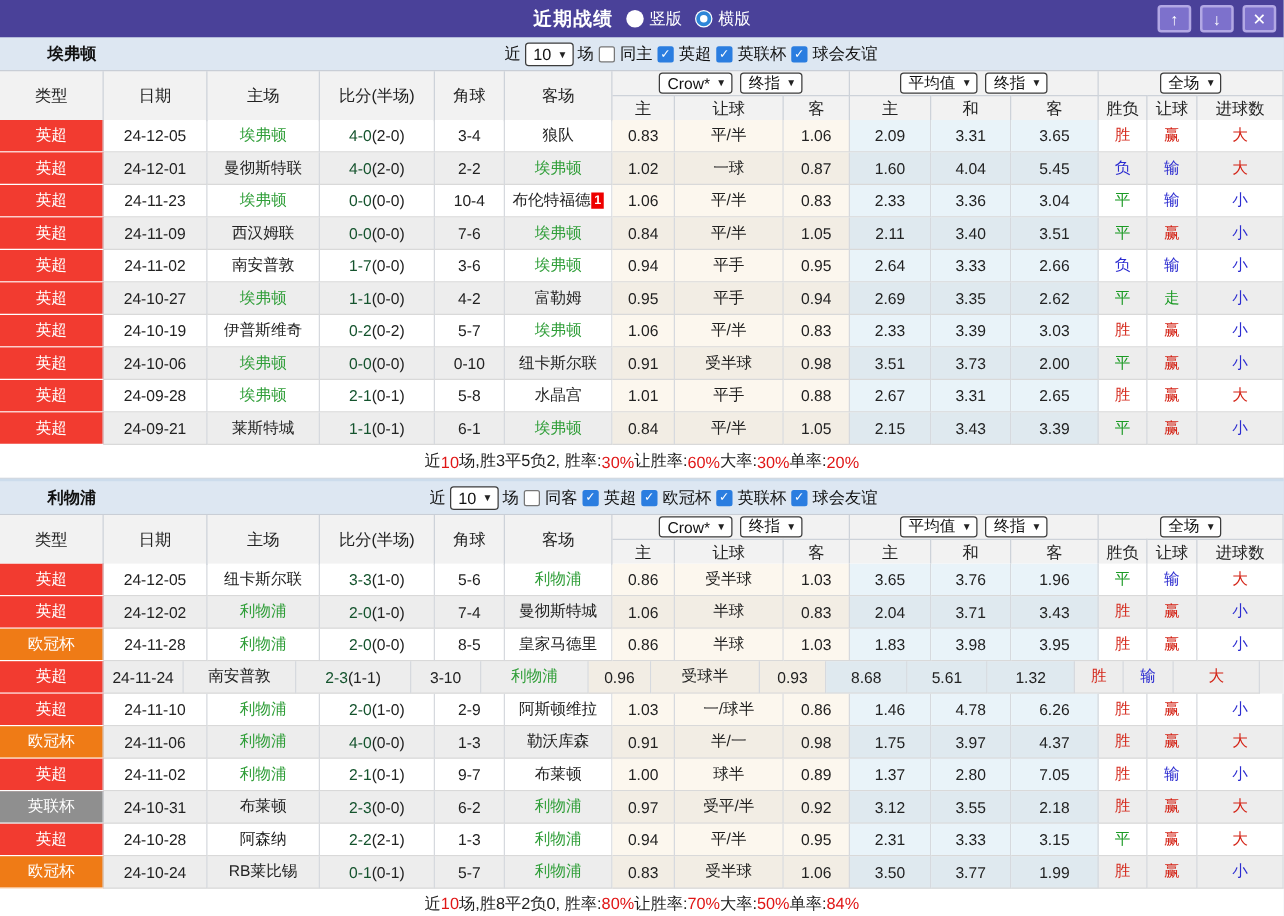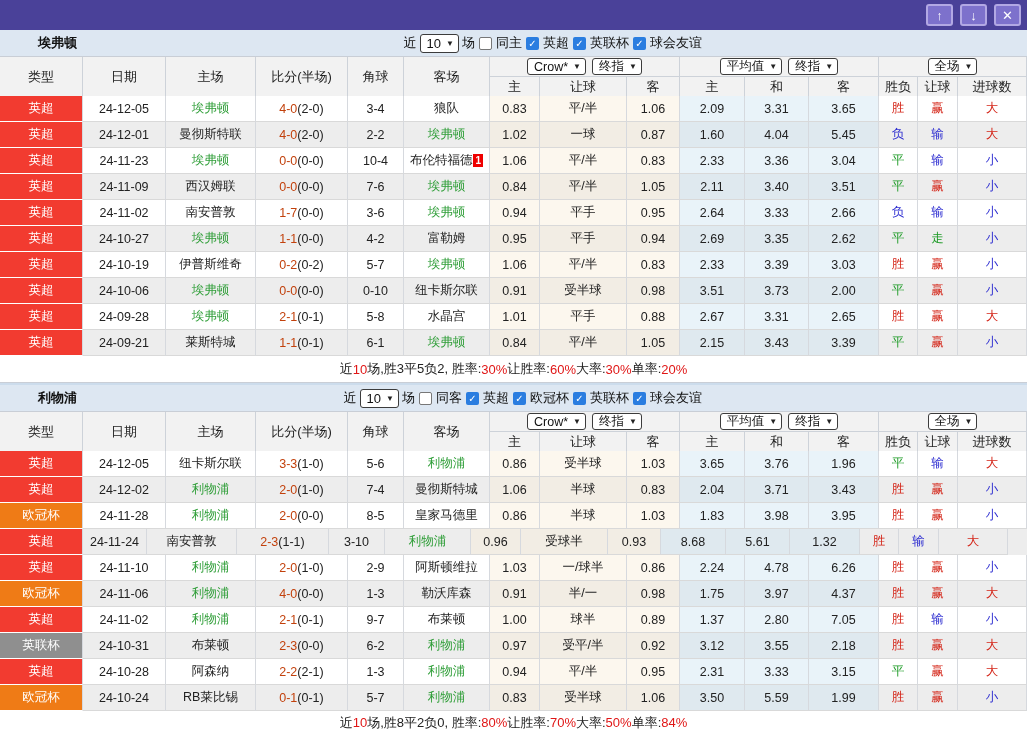--- a/index.html
+++ b/index.html
@@ -38,33 +38,44 @@
 
   .row { display:flex; height:26px; font-size:12.5px; color:#222; background:#fff; }
   .row.even { background:#ededed; }
   .cell { display:flex; align-items:center; justify-content:center; border-right:1px solid #d6d9de; border-bottom:1px solid #d9d9d9; height:26px; overflow:hidden; white-space:nowrap; }
   .cell.league { color:#fff; border-bottom:1px solid #fff; }
   .cell.odds  { background:#fcf7ee; }
   .row.even .cell.odds { background:#f2ede4; }
   .cell.avg   { background:#e9f3f9; }
   .row.even .cell.avg { background:#dfe9ef; }
   .hl { color:#2f9e38; }
-  .ft { color:#c2410c; }
+  .ft { color:#14532d; }
   .badge { display:inline-block; background:#e00; color:#fff; font-size:10px; font-weight:bold; padding:0 2px; margin-left:1px; line-height:13px; }
 
   .summary { height:26px; background:#fff; display:flex; align-items:center; justify-content:center; font-size:13px; color:#222; }
   .summary .red { color:#e01616; }
   .sec-gap { height:2px; background:#ccdcec; }
   .sec2 .summary { height:23px; }
 </style>
 </head>
 <body>
 
 <div class="page">
   <div class="topbar">
+    <div class="title-cluster">
+      <span class="tb-title">近期战绩</span>
+      <span class="radio-wrap">
+        <span class="radio"></span>
+        <span>竖版</span>
+      </span>
+      <span class="radio-wrap">
+        <span class="radio sel"></span>
+        <span>横版</span>
+      </span>
+    </div>
     <div class="tb-btns">
       <div class="tb-btn">
           <span>↑</span>
         </div>
       <div class="tb-btn">
           <span>↓</span>
         </div>
       <div class="tb-btn">
           <span>✕</span>
         </div>
@@ -588,21 +599,21 @@
               <span class="ft">2-0</span>
               <span>(1-0)</span>
             </div>
       <div class="cell" style="width:56px">2-9</div>
       <div class="cell" style="width:86px">
               <span class="">阿斯顿维拉</span>
             </div>
       <div class="cell odds" style="width:50px">1.03</div>
       <div class="cell odds" style="width:87px">一/球半</div>
       <div class="cell odds" style="width:53px">0.86</div>
-      <div class="cell avg" style="width:65px">2.24</div>
+      <div class="cell avg" style="width:65px">1.46</div>
       <div class="cell avg" style="width:64px">4.78</div>
       <div class="cell avg" style="width:70px">6.26</div>
       <div class="cell" style="width:39px;color:#d42518">胜</div>
       <div class="cell" style="width:40px;color:#d42518">赢</div>
       <div class="cell" style="width:69px;color:#2b2bd0">小</div>
     </div>
           <div class="row even">
       <div class="cell league" style="width:83px;background:#ef7b16">欧冠杯</div>
       <div class="cell" style="width:83px">24-11-06</div>
       <div class="cell" style="width:90px">
@@ -709,21 +720,21 @@
               <span>(0-1)</span>
             </div>
       <div class="cell" style="width:56px">5-7</div>
       <div class="cell" style="width:86px">
               <span class="hl">利物浦</span>
             </div>
       <div class="cell odds" style="width:50px">0.83</div>
       <div class="cell odds" style="width:87px">受半球</div>
       <div class="cell odds" style="width:53px">1.06</div>
       <div class="cell avg" style="width:65px">3.50</div>
-      <div class="cell avg" style="width:64px">5.59</div>
+      <div class="cell avg" style="width:64px">3.77</div>
       <div class="cell avg" style="width:70px">1.99</div>
       <div class="cell" style="width:39px;color:#d42518">胜</div>
       <div class="cell" style="width:40px;color:#d42518">赢</div>
       <div class="cell" style="width:69px;color:#2b2bd0">小</div>
     </div>
           <div class="summary">
             <span class="">近</span>
             <span class="red">10</span>
             <span class="">场,胜8平2负0, 胜率:</span>
             <span class="red">80%</span>

